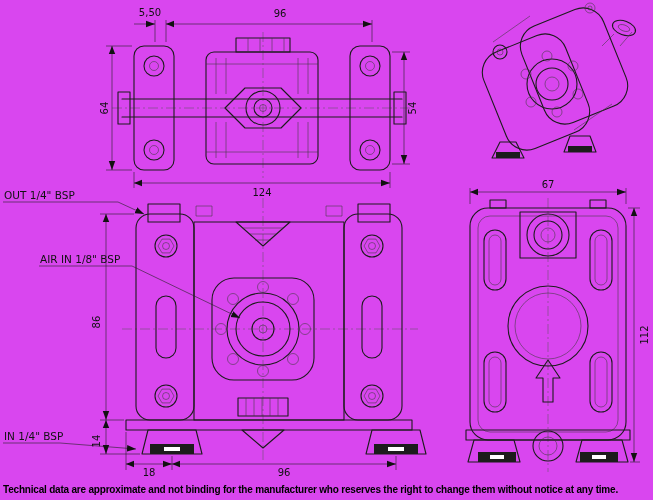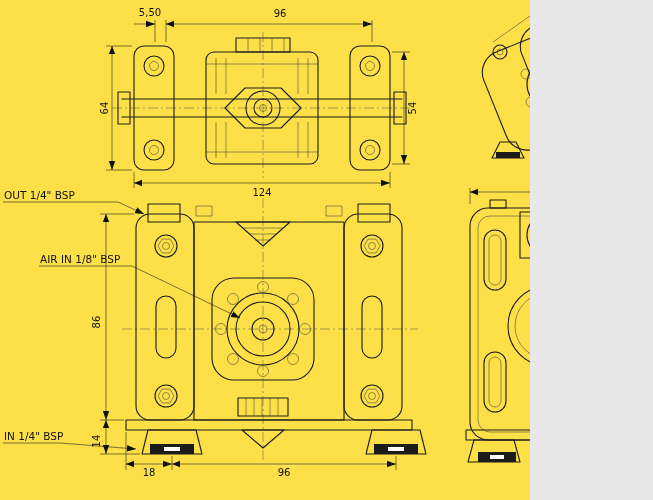--- a/index.html
+++ b/index.html
@@ -1,16 +1,16 @@
 <!DOCTYPE html>
 <html><head>
 <meta charset="utf-8">
 <style>
   html,body{margin:0;padding:0;background:#e8e8e8;}
-  .page{position:relative;width:530px;height:500px;background:#fde047;overflow:hidden;
+  .page{position:relative;width:653px;height:500px;background:#d946ef;overflow:hidden;
         font-family:"Liberation Sans",sans-serif;}
   svg{position:absolute;left:0;top:0;}
   
   .s{fill:none;stroke:#1c1c1c;stroke-width:1.1;stroke-linejoin:round;stroke-linecap:round;}
   .t{fill:none;stroke:#3a3a3a;stroke-width:0.55;stroke-linejoin:round;}
   .d{fill:none;stroke:#222;stroke-width:0.6;}
   .cl{fill:none;stroke:#555;stroke-width:0.5;stroke-dasharray:10 3 2 3;}
   .blk{fill:#1c1c1c;stroke:none;}
   .wht{fill:#fff;stroke:none;}
   .dimtxt{font:10px "DejaVu Sans",sans-serif;fill:#111;}
@@ -271,14 +271,15 @@
     <line class="d" x1="470" y1="192" x2="626" y2="192" marker-start="url(#as)" marker-end="url(#ae)"></line>
     <text class="dimtxt" x="548" y="188" text-anchor="middle">67</text>
 
     <line class="d" x1="628" y1="208" x2="640" y2="208"></line>
     <line class="d" x1="630" y1="462" x2="640" y2="462"></line>
     <line class="d" x1="634" y1="208" x2="634" y2="462" marker-start="url(#as)" marker-end="url(#ae)"></line>
     <text class="dimtxt" x="648" y="335" text-anchor="middle" transform="rotate(-90 648 335)">112</text>
   </g>
 </svg>
 
+<div class="footer">Technical data are approximate and not binding for the manufacturer who reserves the right to change them without notice at any time.</div>
 
 </div>
 
 </body></html>

